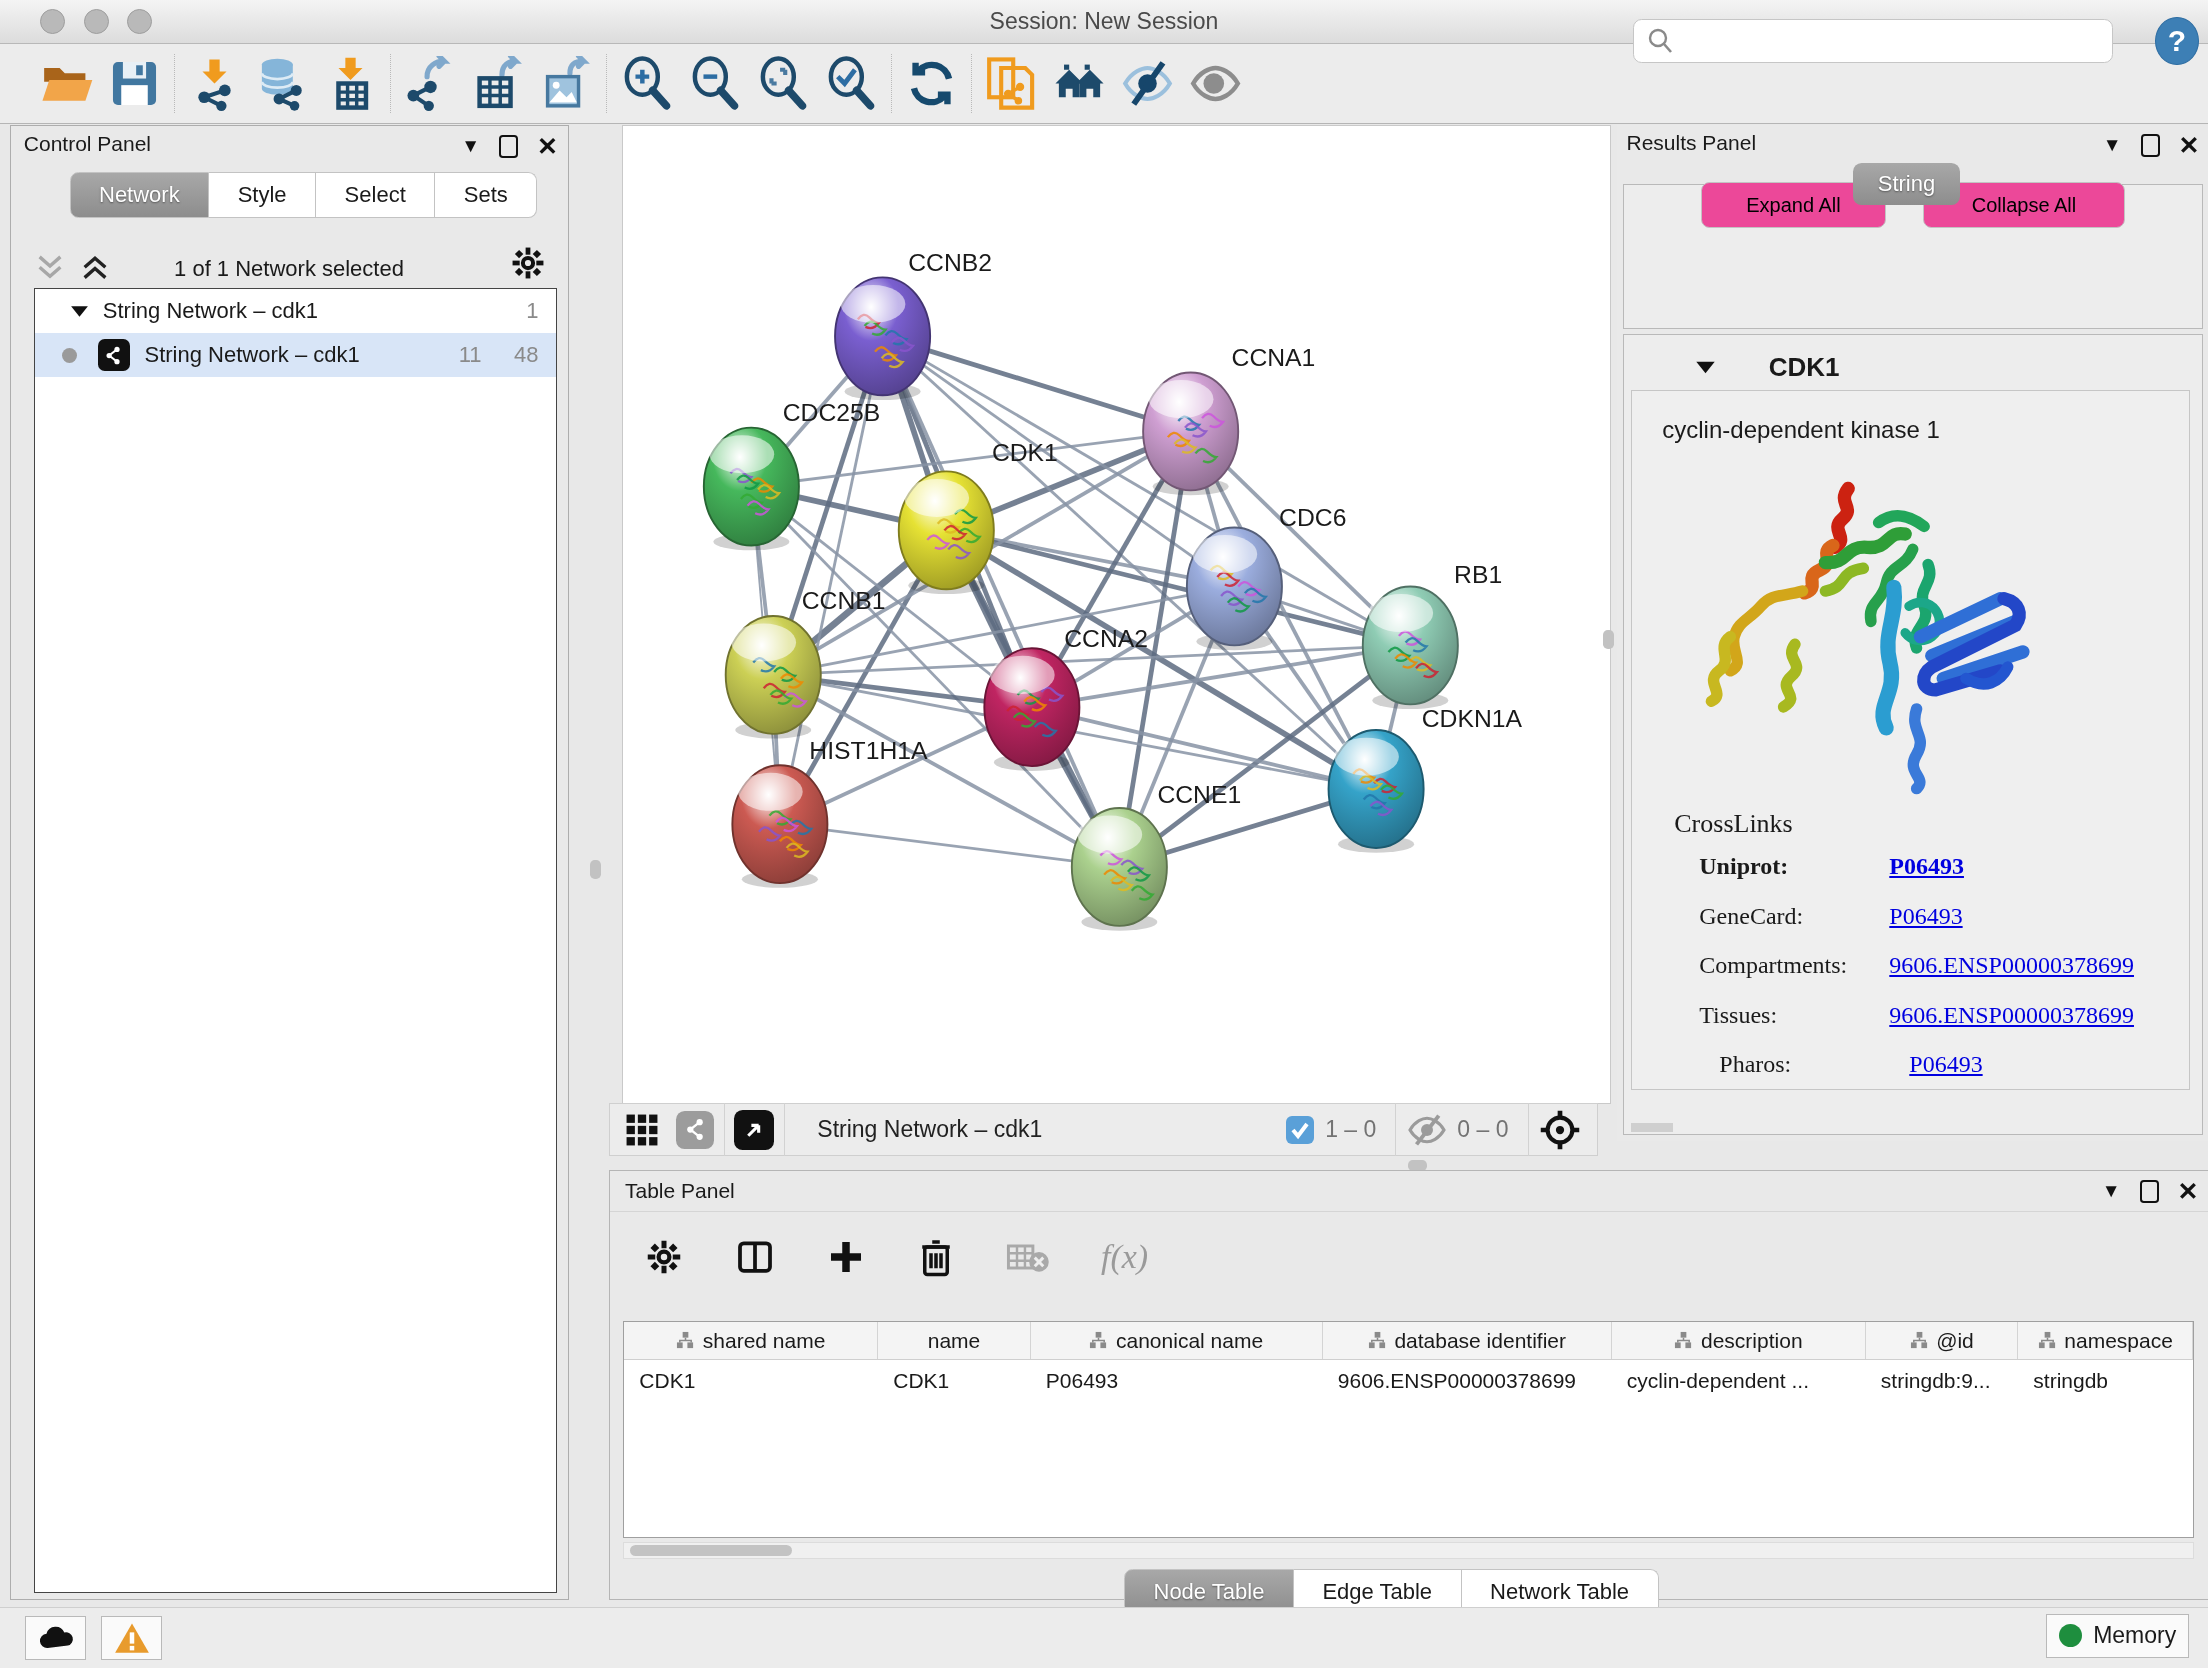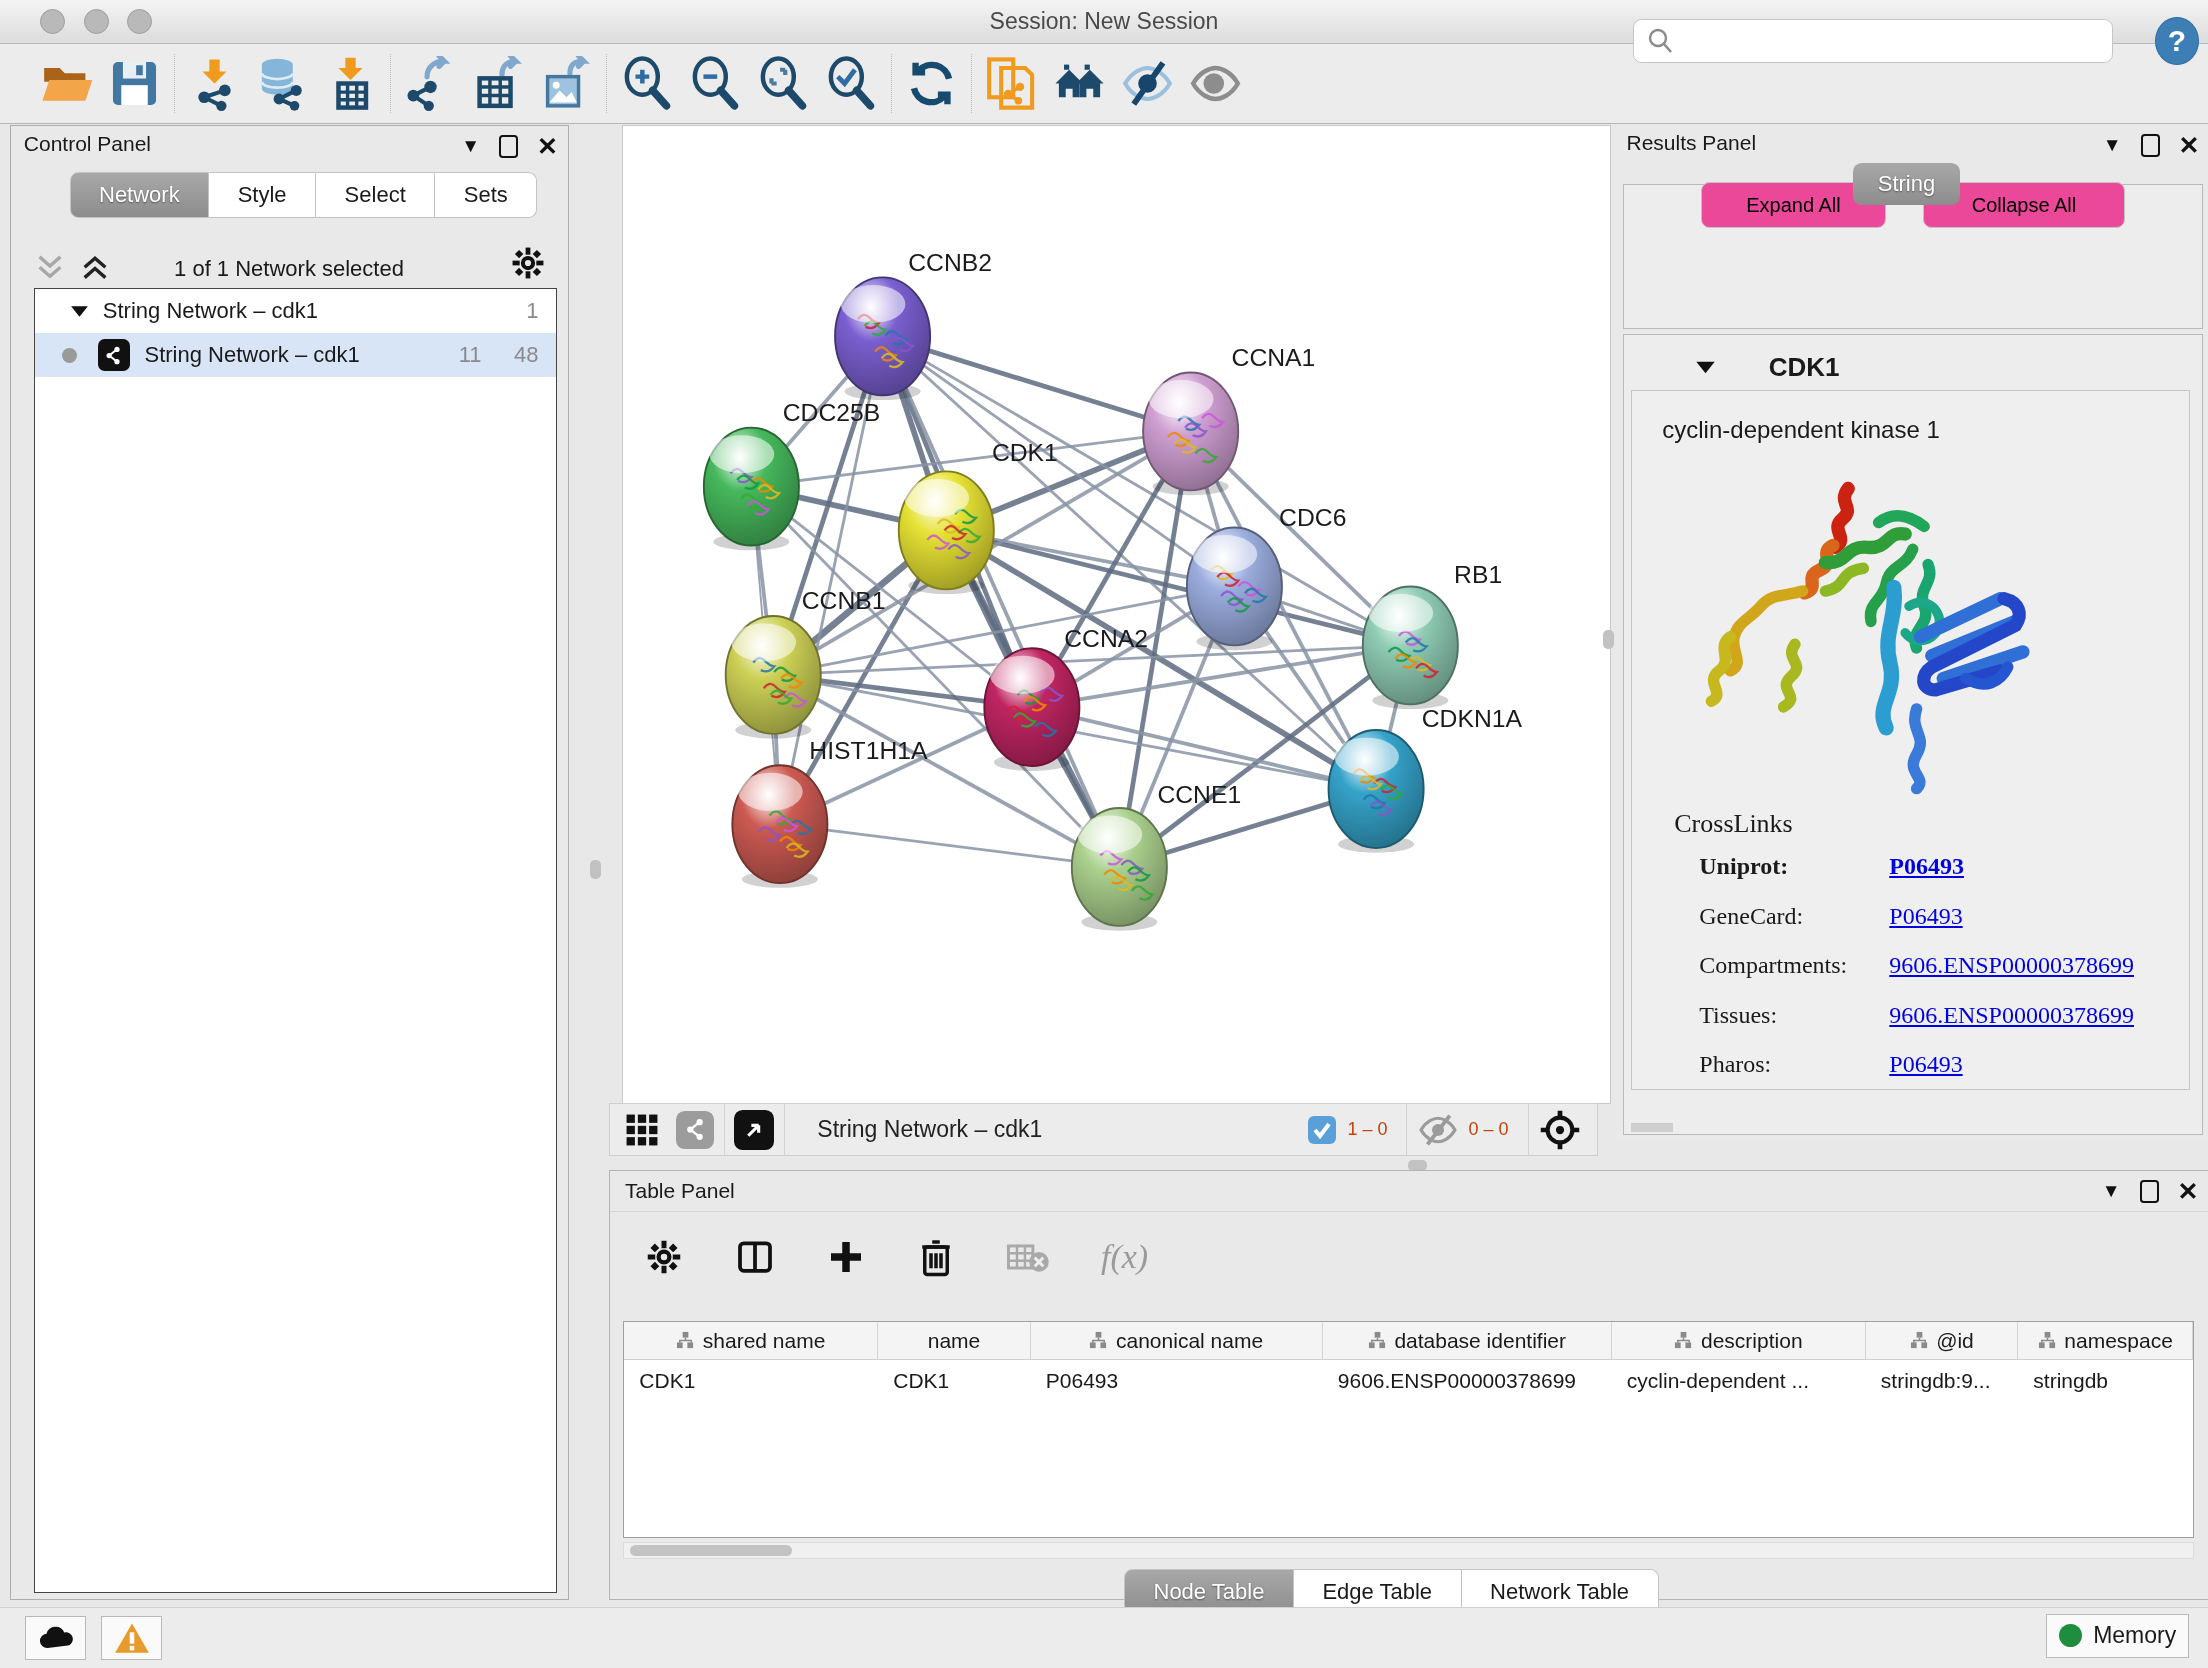--- a/index.html
+++ b/index.html
@@ -53,21 +53,21 @@
   .share-badge { width:32px; height:32px; background:#111; border-radius:6.7px;
     display:flex; align-items:center; justify-content:center; }
 
   
   .net-canvas { position:absolute; left:622px; top:125px; width:989px; height:979px;
     background:#fff; border:1px solid #c9c9c9; }
   .net-footer { position:absolute; left:609px; top:1103px; width:989px; height:53px;
     background:#ececec; border:1px solid #cfcfcf; display:flex; align-items:center; }
   .nf-sep { width:0; height:53px; border-left:1px solid #d2d2d2; margin:0 9.5px; }
   .nf-title { font-size:23px; color:#222; margin-left:23px; flex:1; }
-  .nf-count { font-size:18px; color:#c2410c; margin:0 9.5px; }
+  .nf-count { font-size:23px; color:#737373; margin:0 9.5px; }
   .splitter-dot { position:absolute; width:10.5px; height:19px; background:#c2c2c2; border-radius:4.8px; }
   .splitter-dot.h { width:19px; height:10.5px; }
 
   
   .results-panel { position:absolute; left:1617px; top:125px; width:592px; height:1016px; background:#e9e9e9; }
   .rp-header { position:relative; height:38px; padding:5.7px 0 0 9.5px; }
   .rp-tab { position:absolute; left:236px; top:38px; width:107px; height:42px; border-radius:8.6px;
     background:linear-gradient(#a8a8a8,#8d8d8d); color:#fff; font-size:22px; text-shadow:0 1px 1.9px #555;
     display:flex; align-items:center; justify-content:center; z-index:2; }
   .rp-box1 { position:absolute; left:5.7px; top:59px; width:580px; height:145px;
@@ -675,21 +675,21 @@
           <path d="M124 134c-4 12 6 14 0 24s6 12 0 18" stroke="#3a7ad9" stroke-width="6"></path>
           <path d="M150 118c10 6 18 2 22-6" stroke="#2356d0" stroke-width="6"></path>
         </g>
       </svg>
       <span class="xl-title" style="top:418px">CrossLinks</span>
       <div id="xl-rows">
           <div class="xl-row" style="top: 462px; font-weight: bold;"><span class="xl-label">Uniprot:</span><a class="xl-link">P06493</a></div>
           <div class="xl-row" style="top: 512px;"><span class="xl-label">GeneCard:</span><a class="xl-link">P06493</a></div>
           <div class="xl-row" style="top: 561px;"><span class="xl-label">Compartments:</span><a class="xl-link">9606.ENSP00000378699</a></div>
           <div class="xl-row" style="top: 611px;"><span class="xl-label">Tissues:</span><a class="xl-link">9606.ENSP00000378699</a></div>
-          <div class="xl-row" style="top: 660px;"><span class="xl-label">Pharos:</span><a class="xl-link">P06493</a></div>
+          <div class="xl-row" style="top: 660px; margin-left: 20px;"><span class="xl-label">Pharos:</span><a class="xl-link">P06493</a></div>
         </div>
     </div>
     <div class="rp-scroll-frag"></div>
   </div>
 </div>
 
 <div class="table-panel">
   <div class="tp-header">
     <span class="panel-title">Table Panel</span>
     <div class="panel-ctrls">

